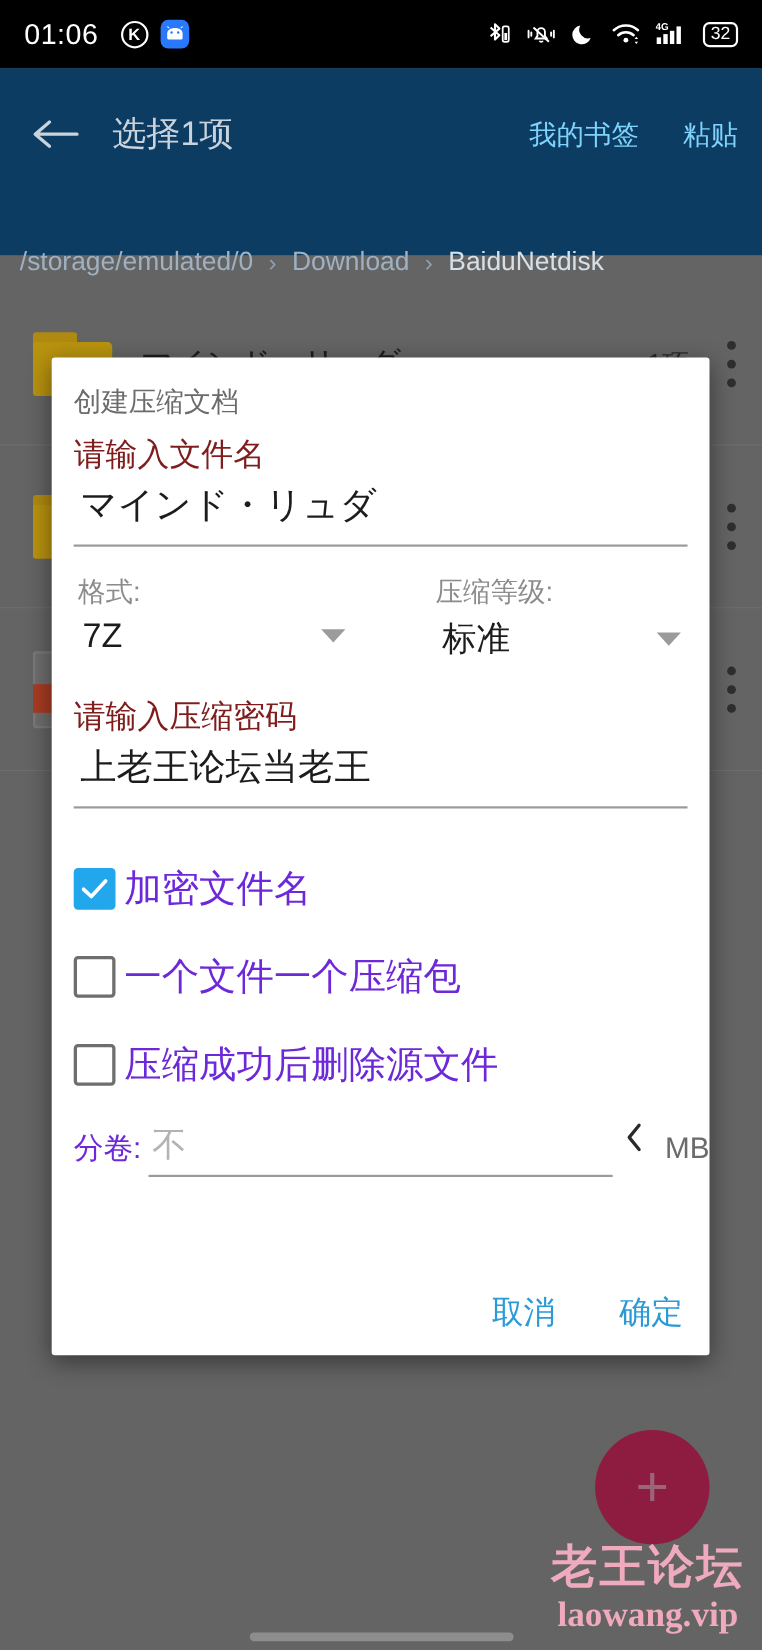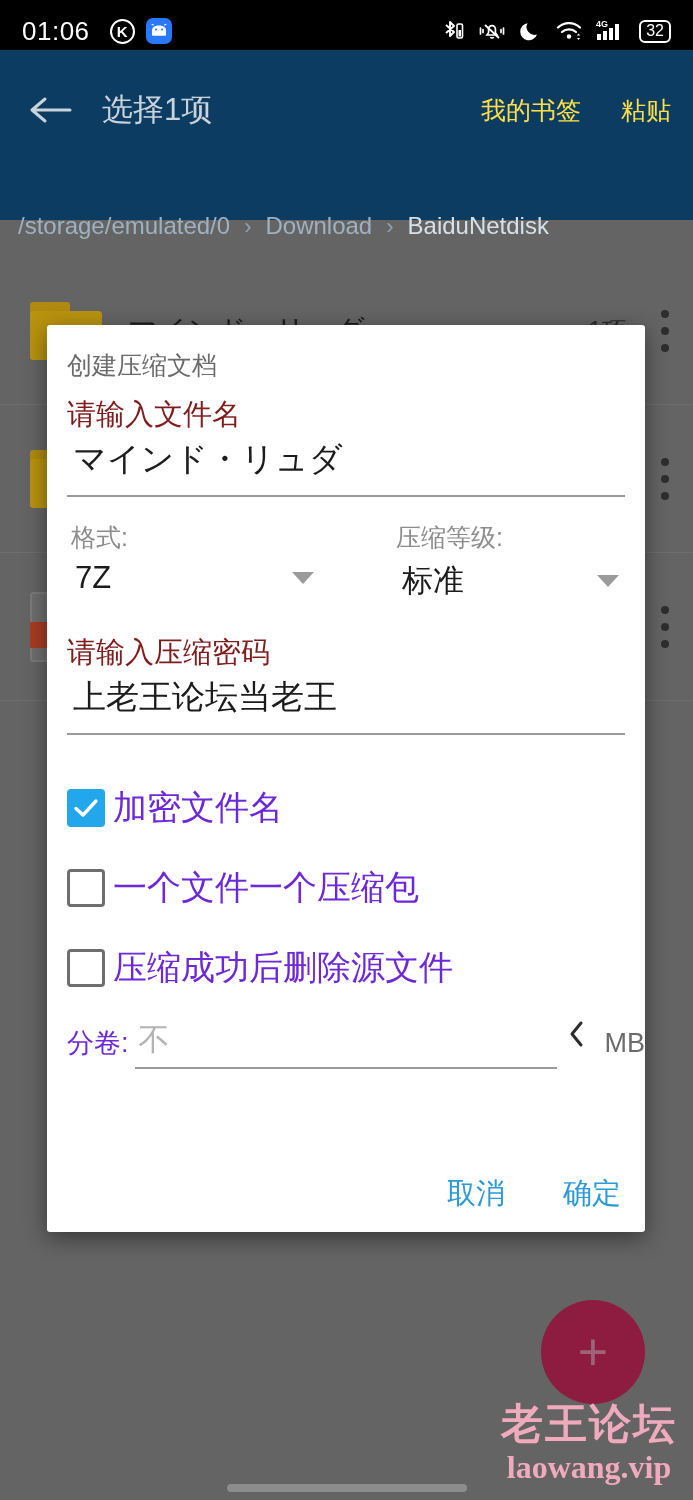--- a/index.html
+++ b/index.html
@@ -31,32 +31,32 @@
   .sb-spacer{ flex:1; }
   .sb-right{ display:flex; align-items:center; gap:13px; }
   .sb-right svg{ display:block; }
   .battery-txt{
     border:2px solid #fff; border-radius:6px; padding:1px 5px 2px;
     font-size:16px; line-height:1; font-weight:500;
   }
 
   
   .appbar{
-    position:absolute; top:50px; left:0; width:693px; height:170px;
+    position:absolute; top:62px; left:0; width:693px; height:170px;
     background:#0d3c63;
   }
   .appbar-row{
     height:120px; display:flex; align-items:center; padding:0 22px;
   }
   .back-arrow{ width:56px; height:56px; display:flex; align-items:center; justify-content:center; }
   .appbar-title{
     font-size:31px; color:#c9d3dc; margin-left:24px; white-space:nowrap;
   }
   .appbar-actions{ margin-left:auto; display:flex; align-items:center; gap:40px; }
-  .appbar-action{ font-size:25px; color:#fde047; white-space:nowrap; }
+  .appbar-action{ font-size:25px; color:#7dd3fc; white-space:nowrap; }
   .breadcrumb{
     display:flex; align-items:flex-end; padding:0 18px; height:70px;
     font-size:24px; color:#9fb1c1; white-space:nowrap; overflow:hidden;
   }
   .crumb-sep{ margin:0 14px; color:#8fa2b3; font-size:22px; }
   .crumb-last{ color:#d6e0e8; }
 
   
   .filelist{
     position:absolute; top:257px; left:0; width:693px; bottom:0;

